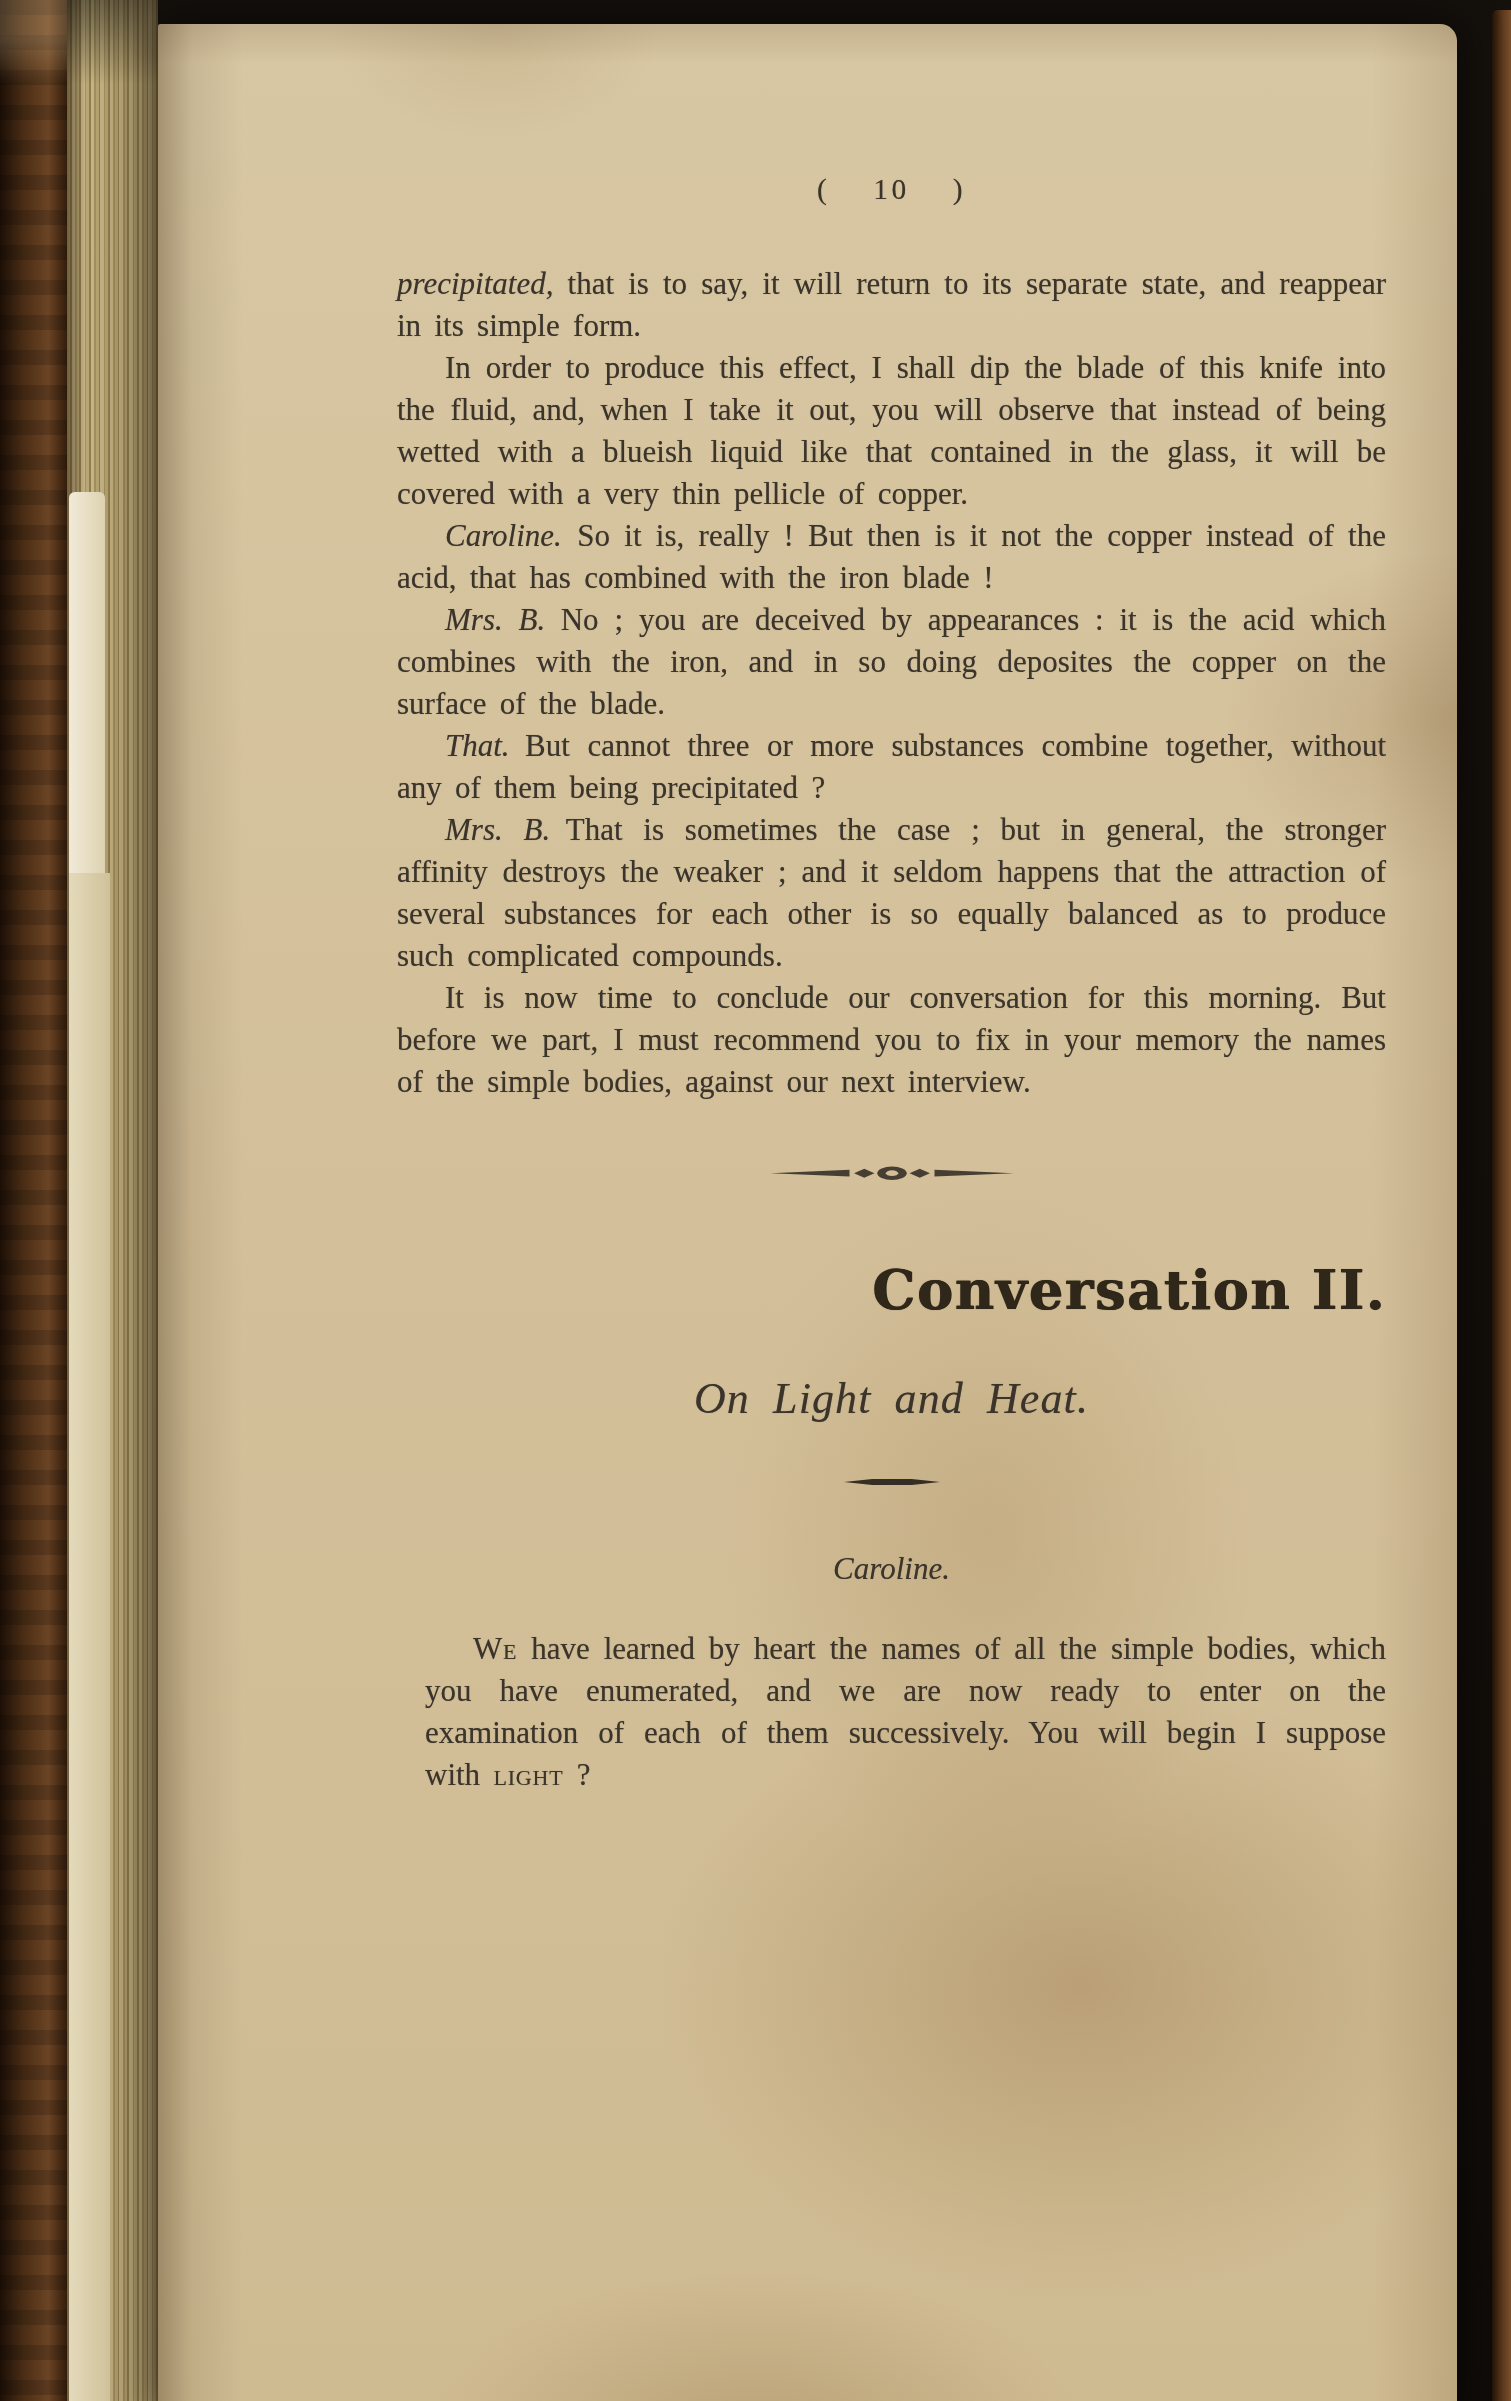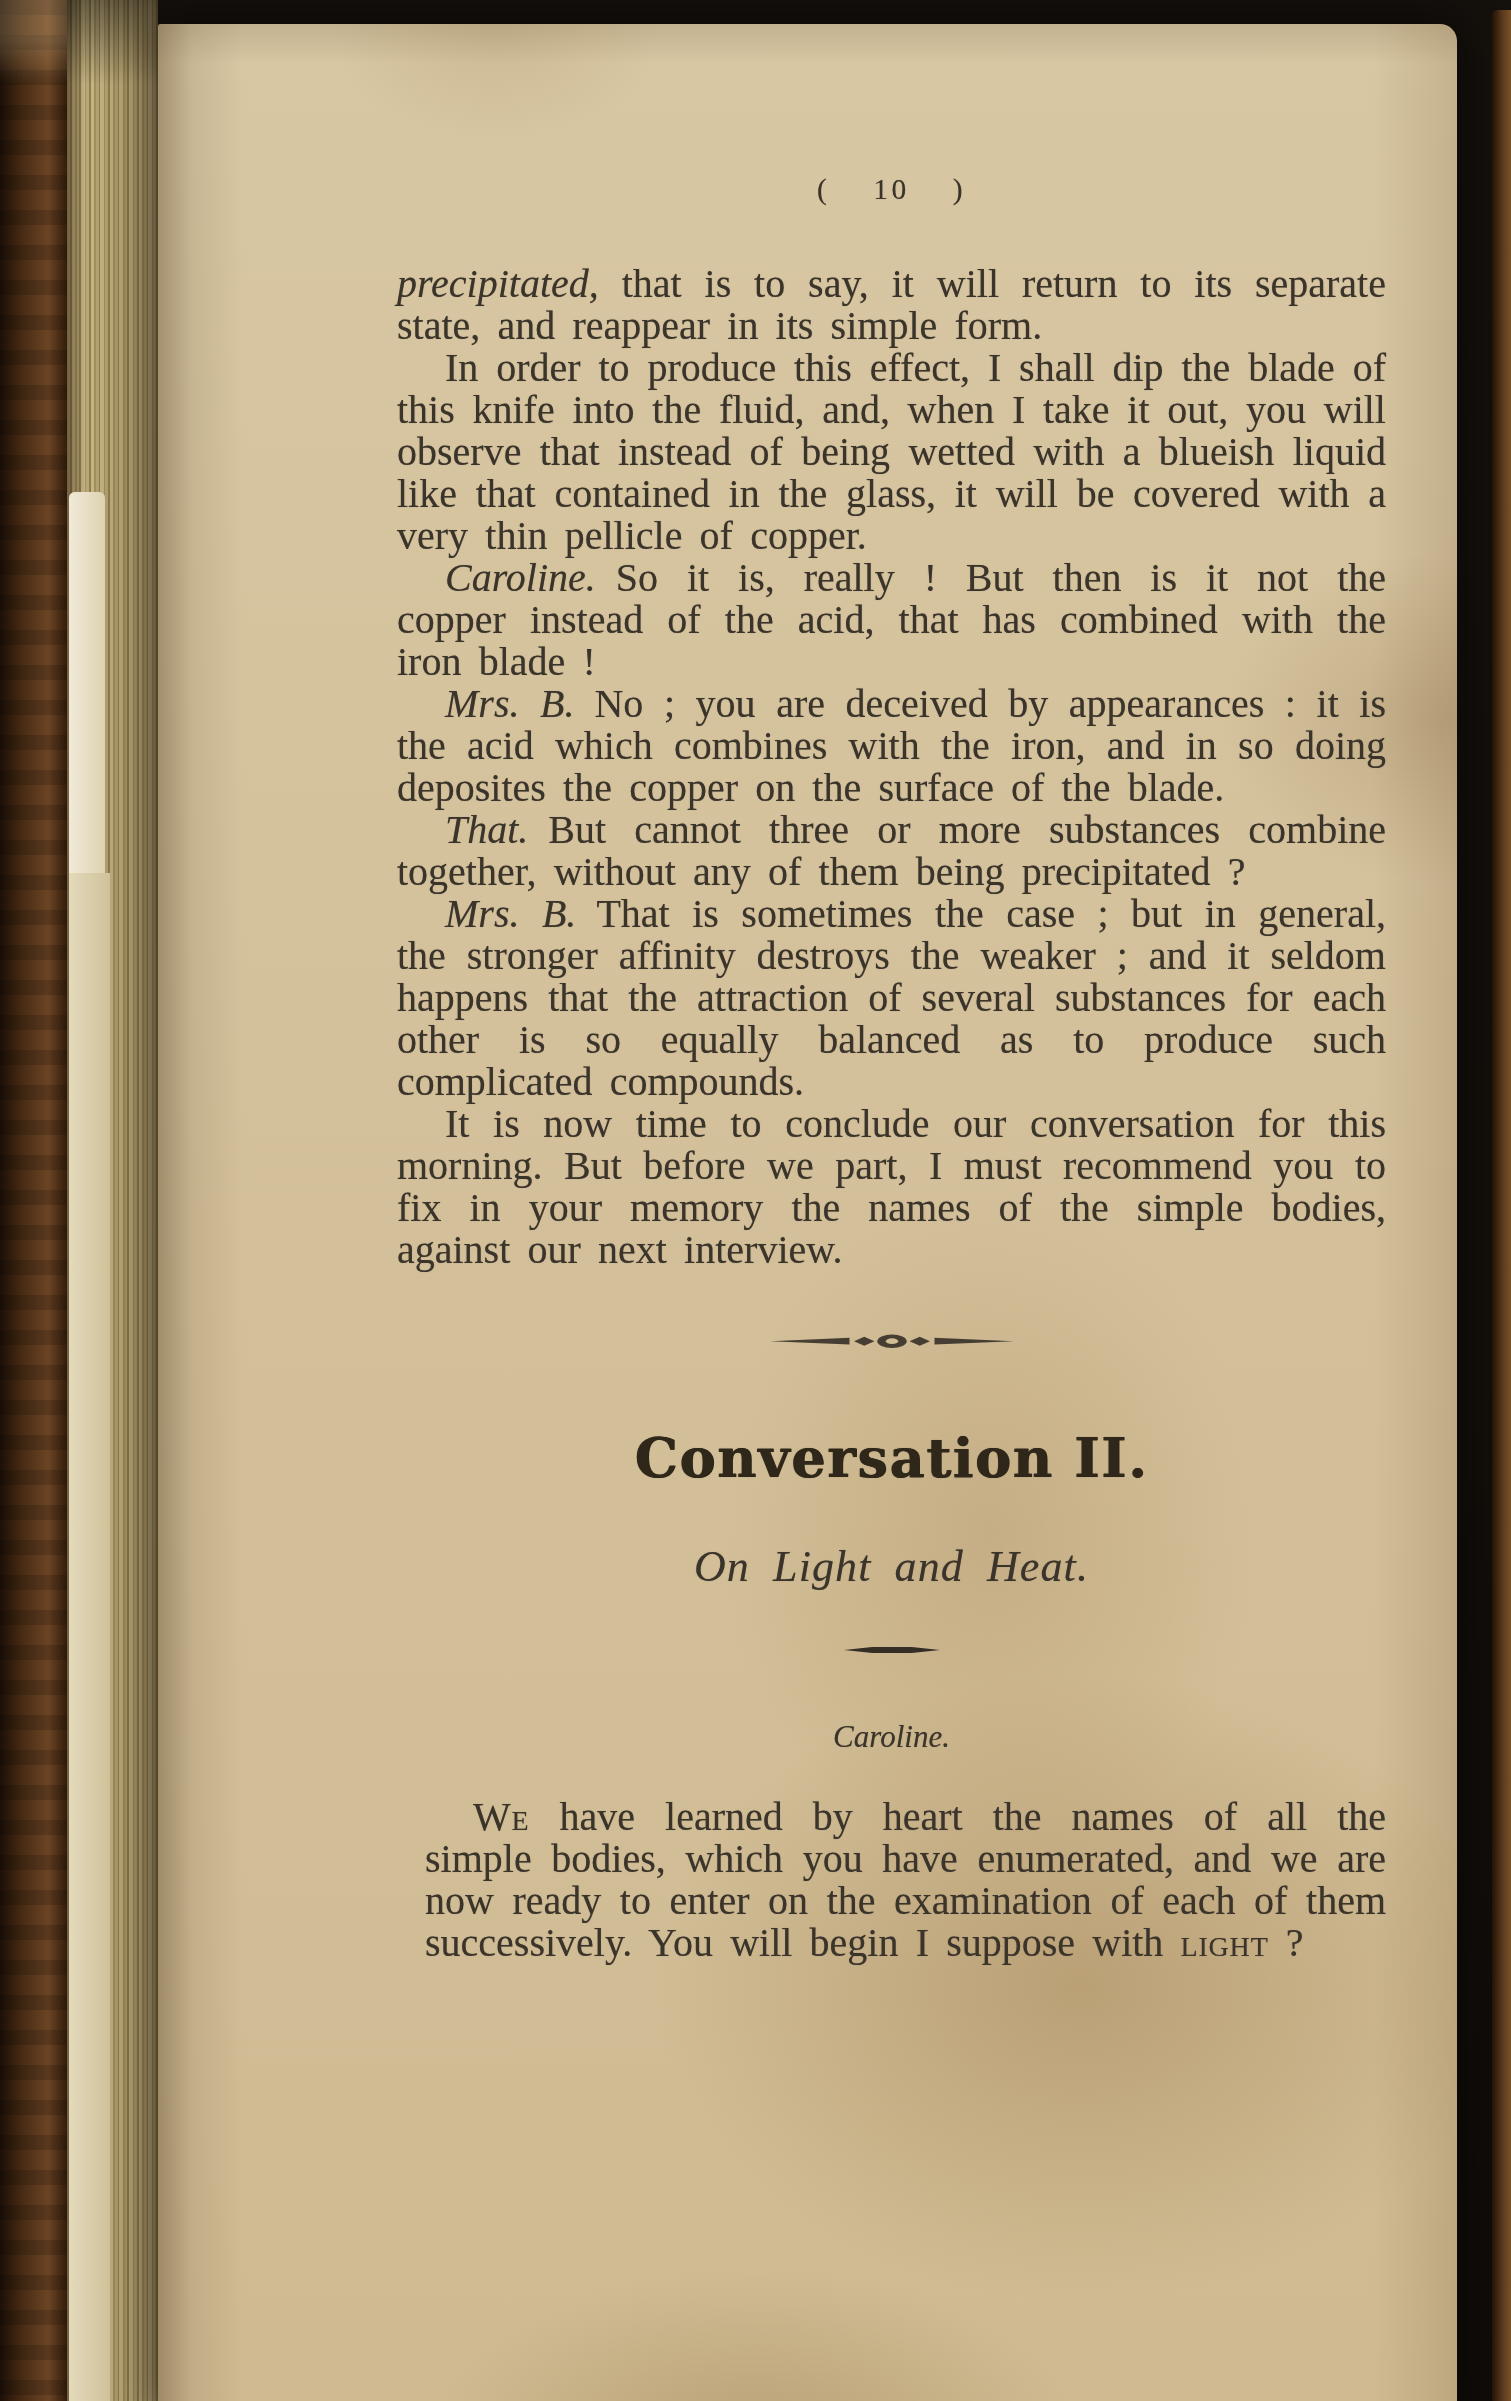--- a/index.html
+++ b/index.html
@@ -47,30 +47,30 @@
       linear-gradient(180deg, rgba(70,48,20,0.14) 0px, rgba(70,48,20,0) 40px),
       linear-gradient(180deg,#d8c7a3 0%,#d3c09a 50%,#cfbb92 100%);
     box-shadow:0 0 40px rgba(0,0,0,0.65);}
 
   .page-num{margin:0;text-align:center;font-size:29.5px;line-height:34px;
     letter-spacing:3.4px;word-spacing:1.1em;
     text-shadow:0 0 0.8px rgba(59,52,43,0.55);}
 
   .paras{margin-top:57px;}
   .paras.bottom{margin-top:41px;margin-left:28px;}
-  p.para{margin:0;text-align:justify;font-size:40px;line-height:42px;
+  p.para{margin:0;text-align:justify;font-size:31px;line-height:42px;
     word-spacing:0.18em;
     text-shadow:0 0 0.8px rgba(59,52,43,0.5);}
   p.para.indent{text-indent:48px;}
   .it{font-style:italic;}
   .sc{font-variant:small-caps;letter-spacing:0.8px;}
 
   .orn{margin-top:60px;text-align:center;}
   .orn svg{fill:#3b342b;opacity:0.92;}
-  .heading{margin:73px 0 0;text-align:center;
+  .heading{margin:73px 0 0;text-align:right;
     font-family:"DejaVu Serif",serif;font-weight:700;
     font-size:54px;line-height:1.2;letter-spacing:1.7px;color:#2f2719;
     text-shadow:0.9px 0 currentColor, 0 0 1.1px rgba(47,39,25,0.4);}
   .subtitle{margin-top:50px;text-align:center;font-style:italic;
     font-size:44px;letter-spacing:1.1px;word-spacing:0.25em;
     text-shadow:0 0 0.8px rgba(59,52,43,0.5);}
   .rule{margin-top:54px;text-align:center;}
   .rule svg{fill:#352e25;}
   .speaker{margin-top:63px;text-align:center;font-style:italic;font-size:31px;
     text-shadow:0 0 0.8px rgba(59,52,43,0.5);}

